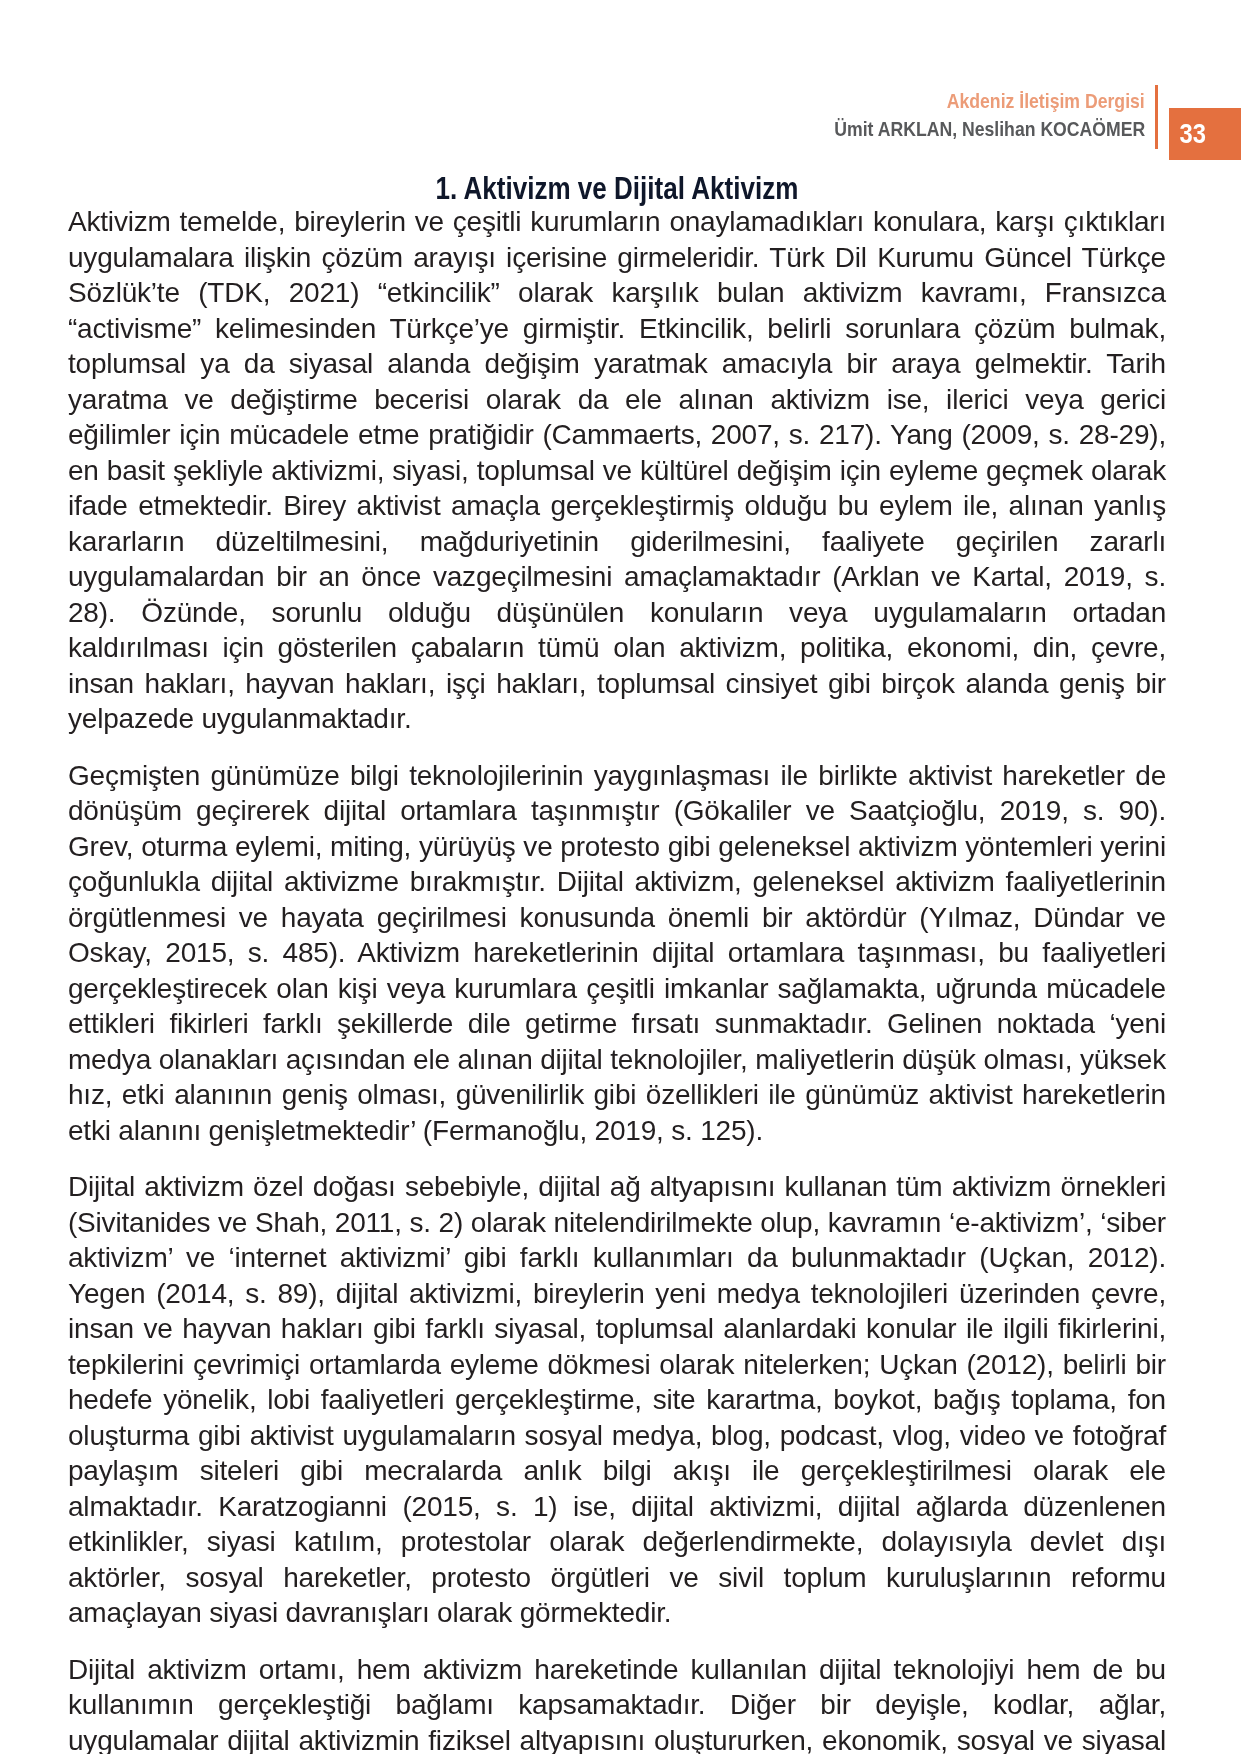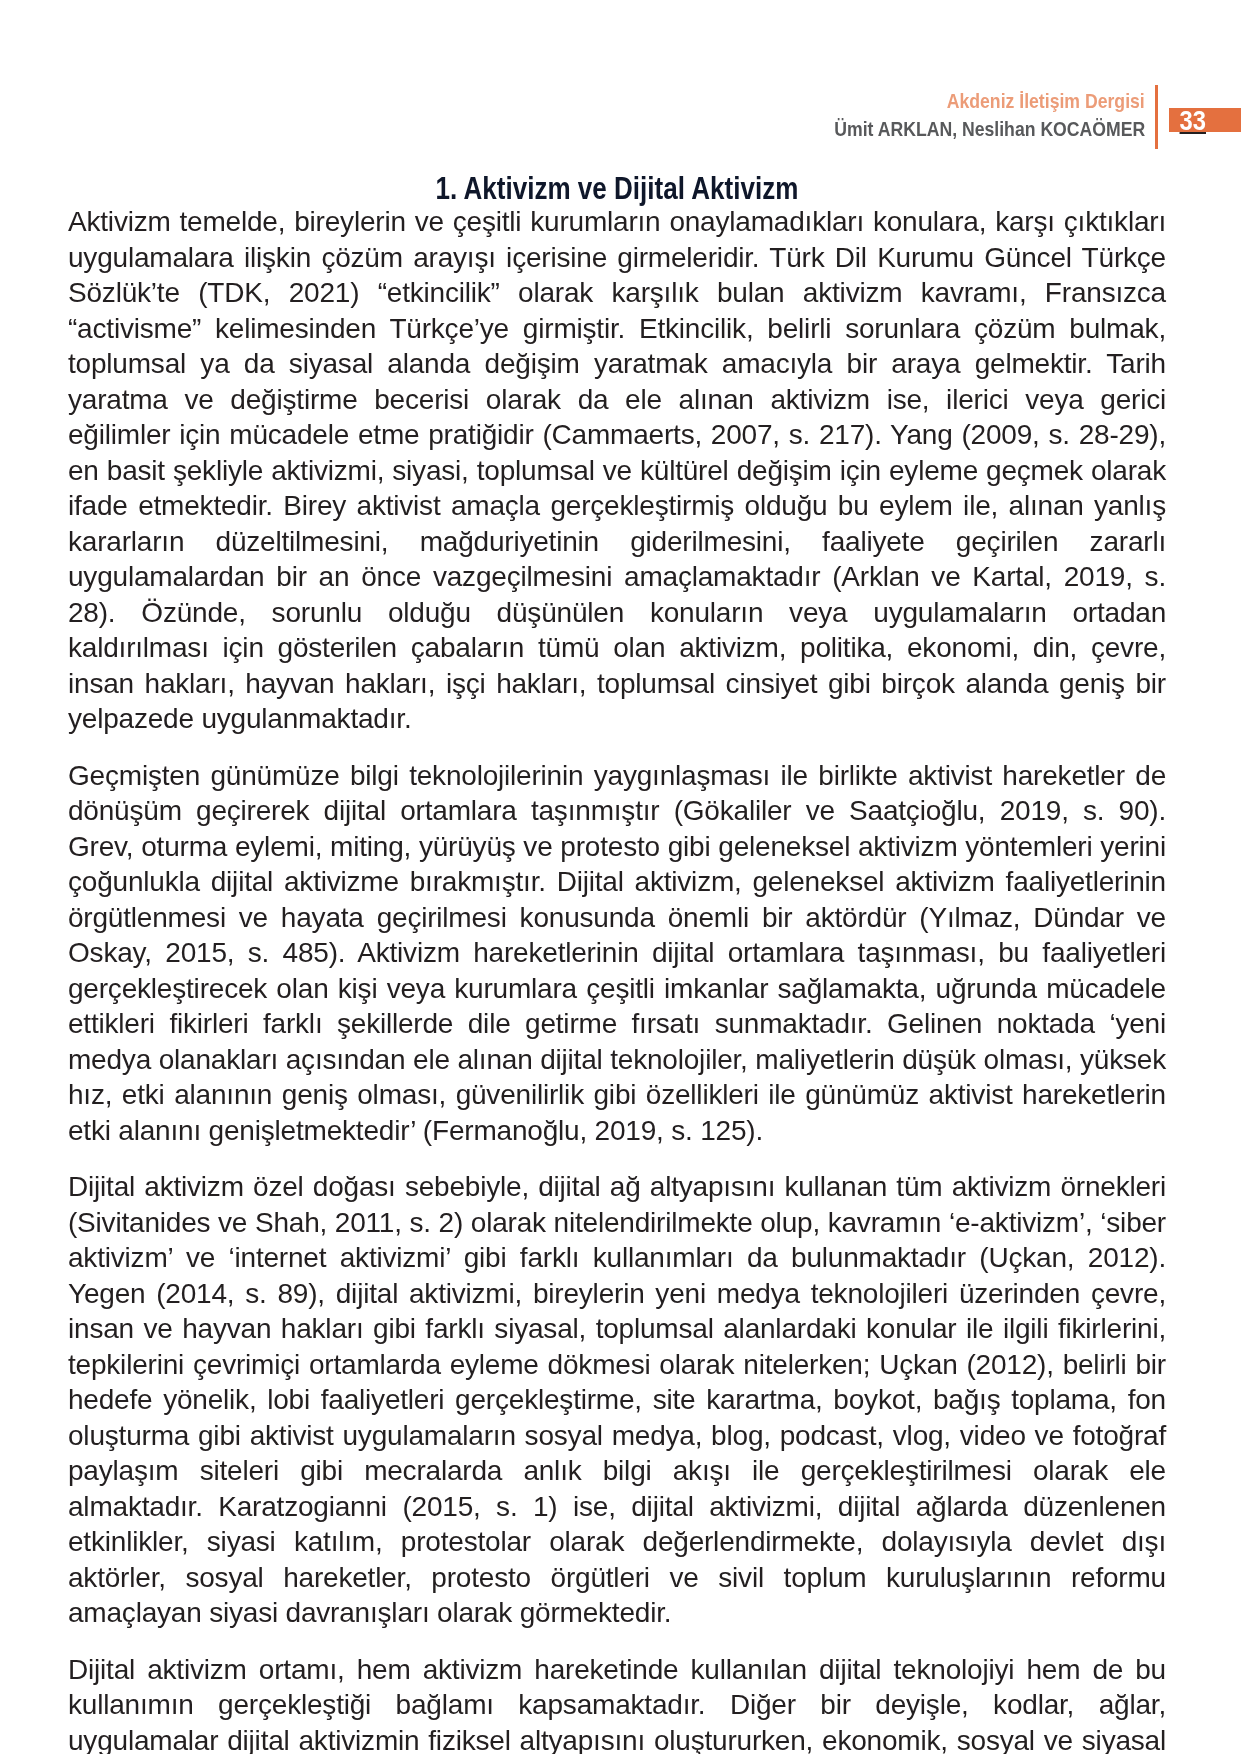--- a/index.html
+++ b/index.html
@@ -49,25 +49,24 @@
     right: 83px;
     width: 3px;
     height: 64px;
     background: #e4703f;
   }
   .page-badge {
     position: absolute;
     top: 108px;
     right: 0;
     width: 72px;
-    height: 24px;
+    height: 52px;
     background: #e4703f;
     display: flex;
-    align-items: flex-start;
-    text-decoration: underline;
+    align-items: center;
   }
   .page-badge .num {
     display: inline-block;
     color: #ffffff;
     font-size: 27px;
     font-weight: bold;
     padding-left: 12px;
     transform: scaleX(0.88);
     transform-origin: left center;
     line-height: 1;

